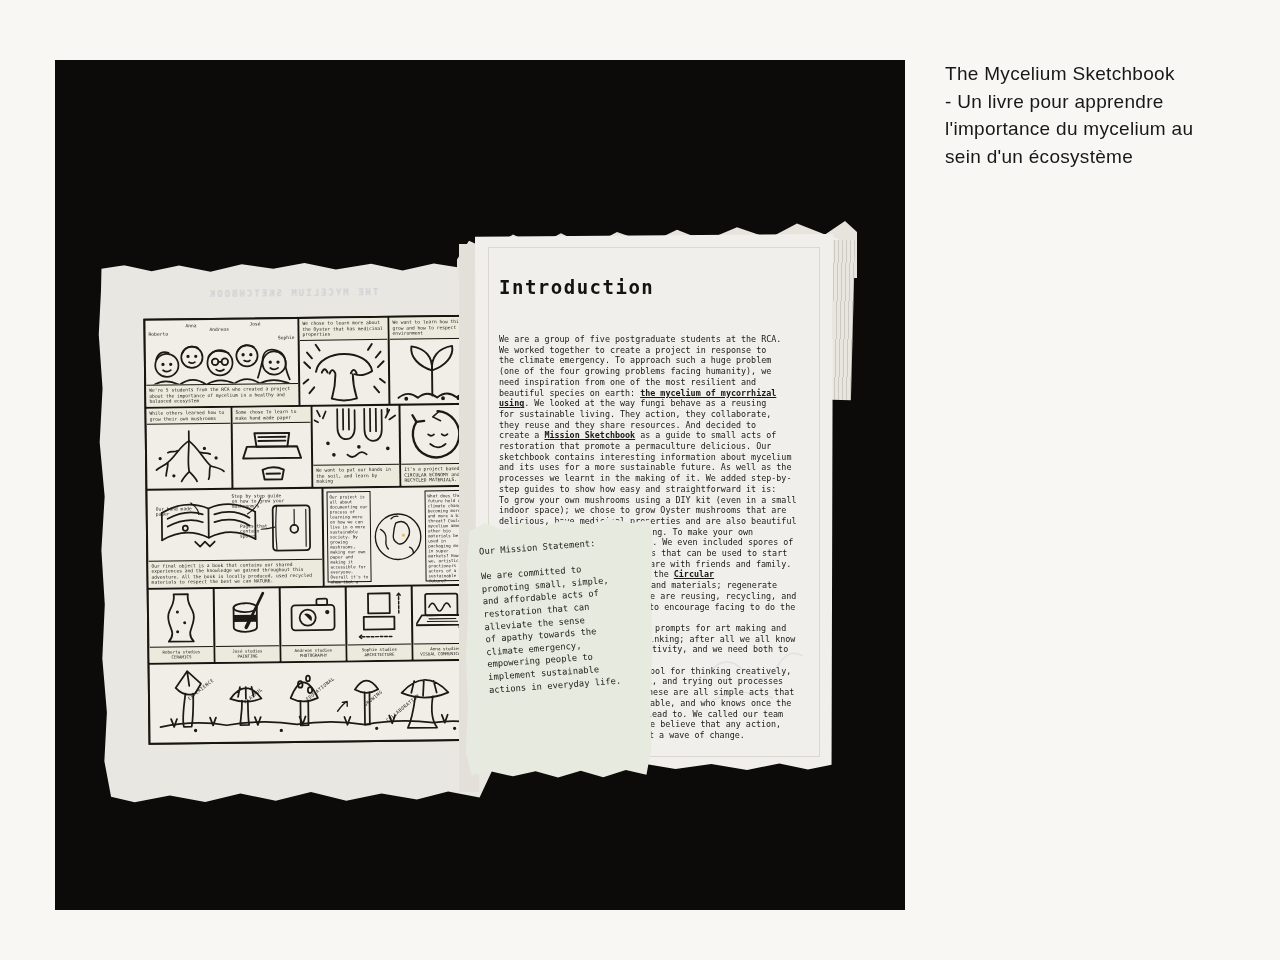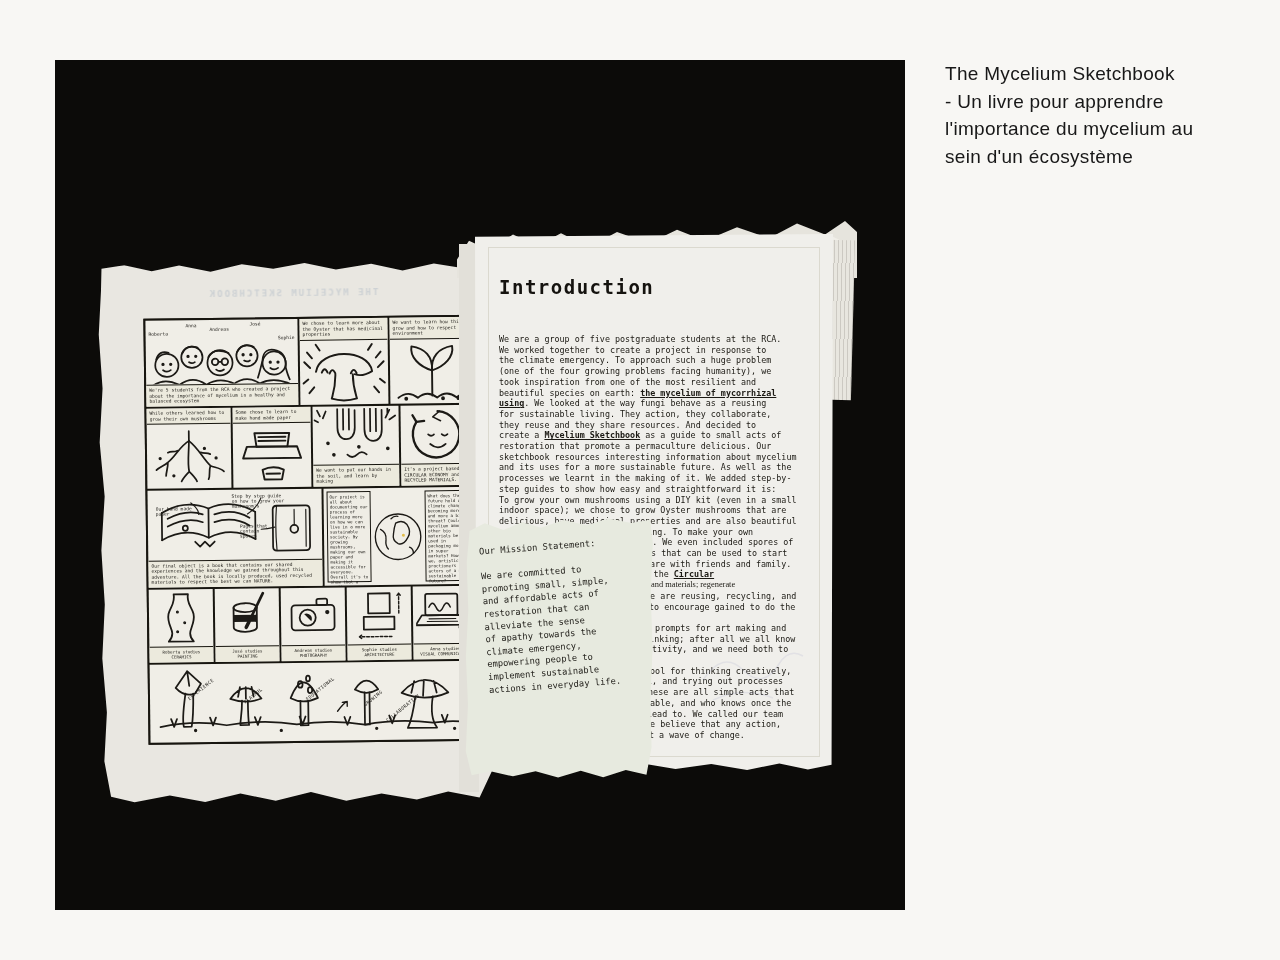--- a/index.html
+++ b/index.html
@@ -395,42 +395,42 @@
   <div class="sliver"></div>
 
   <div id="intro-sheet">
     <div class="inner-frame"></div>
     <div id="intro-title">Introduction</div>
     <div id="intro-body">
         <div class="line"><span>We are a group of five postgraduate students at the RCA.</span></div>
         <div class="line"><span>We worked together to create a project in response to</span></div>
         <div class="line"><span>the climate emergency. To approach such a huge problem</span></div>
         <div class="line"><span>(one of the four growing problems facing humanity), we</span></div>
-        <div class="line"><span>took inspiration from one of the most resilient and</span></div>
+        <div class="line"><span>need inspiration from one of the most resilient and</span></div>
         <div class="line"><span>beautiful species on earth: </span><span class="u">the mycelium of mycorrhizal</span></div>
         <div class="line"><span class="u">using</span><span>. We looked at the way fungi behave as a reusing</span></div>
         <div class="line"><span>for sustainable living. They action, they collaborate,</span></div>
         <div class="line"><span>they reuse and they share resources. And decided to</span></div>
-        <div class="line"><span>create a </span><span class="u">Mycelium Sketchbook</span><span> as a guide to small acts of</span></div>
+        <div class="line"><span>create a </span><span class="u">Mission Sketchbook</span><span> as a guide to small acts of</span></div>
         <div class="line"><span>restoration that promote a permaculture delicious. Our</span></div>
-        <div class="line"><span>sketchbook resources interesting information about mycelium</span></div>
+        <div class="line"><span>sketchbook contains interesting information about mycelium</span></div>
         <div class="line"><span>and its uses for a more sustainable future. As well as the</span></div>
         <div class="line"><span>processes we learnt in the making of it. We added step-by-</span></div>
         <div class="line"><span>step guides to show how easy and straightforward it is:</span></div>
         <div class="line"><span>To grow your own mushrooms using a DIY kit (even in a small</span></div>
         <div class="line"><span>indoor space); we chose to grow Oyster mushrooms that are</span></div>
         <div class="line"><span>delicious, have medicinal properties and are also beautiful</span></div>
         <div class="line" style="padding-left: 128px;"><span>etching. To make your own</span></div>
         <div class="line" style="padding-left: 138px;"><span>per. We even included spores of</span></div>
         <div class="line" style="padding-left: 142px;"><span>ets that can be used to start</span></div>
         <div class="line" style="padding-left: 146px;"><span>hare with friends and family.</span></div>
         <div class="line" style="padding-left: 84px;"><span>principles of the </span><span class="u">Circular</span></div>
-        <div class="line" style="padding-left: 152px; font-family: Liberation Serif, serif;"><span>and materials; regenerate</span></div>
+        <div class="line" style="padding-left: 152px;"><span>and materials; regenerate</span></div>
         <div class="line" style="padding-left: 146px;"><span>we are reusing, recycling, and</span></div>
-        <div class="line" style="padding-left: 150px;"><span>to encourage gained to do the</span></div>
+        <div class="line" style="padding-left: 150px;"><span>to encourage facing to do the</span></div>
         <div class="igap"></div>
         <div class="line" style="padding-left: 146px;"><span>s prompts for art making and</span></div>
         <div class="line" style="padding-left: 140px;"><span>thinking; after all we all know</span></div>
         <div class="line" style="padding-left: 148px;"><span>ativity, and we need both to</span></div>
         <div class="igap"></div>
         <div class="line" style="padding-left: 146px;"><span>tool for thinking creatively,</span></div>
         <div class="line" style="padding-left: 148px;"><span>l, and trying out processes</span></div>
         <div class="line" style="padding-left: 144px;"><span>These are all simple acts that</span></div>
         <div class="line" style="padding-left: 146px;"><span>nable, and who knows once the</span></div>
         <div class="line" style="padding-left: 148px;"><span>lead to. We called our team</span></div>

